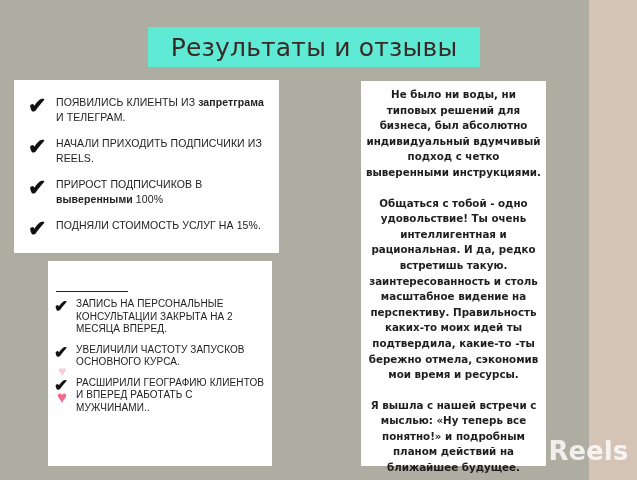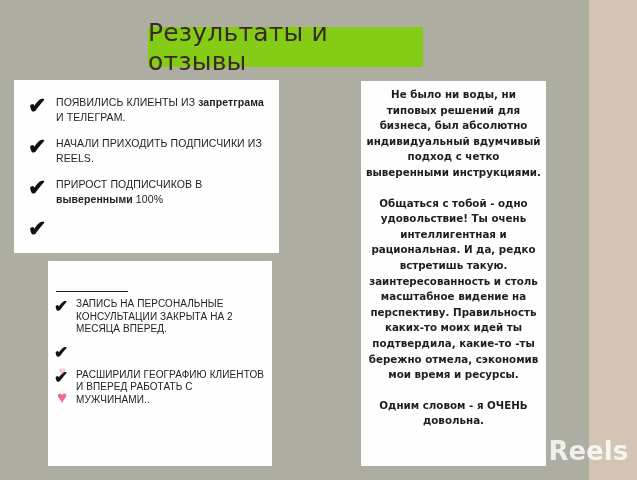--- a/index.html
+++ b/index.html
@@ -1,19 +1,19 @@
 <!DOCTYPE html>
 <html><head>
 <meta charset="utf-8">
 <style>
   * { box-sizing: border-box; margin: 0; padding: 0; }
   html, body { width: 637px; height: 480px; overflow: hidden; }
   body { position: relative; background: #adada2; font-family: "Liberation Sans", sans-serif; }
   .strip { position: absolute; left: 589px; top: 0; width: 48px; height: 480px; background: #d3c4b6; }
-  .title-box { position: absolute; left: 148px; top: 27px; width: 275px; height: 40px; background: #84cc16;
+  .title-box { position: absolute; left: 148px; top: 27px; width: 332px; height: 40px; background: #5eead4;
     display: flex; align-items: center; justify-content: center; }
   .title-box span { font-family: "DejaVu Sans", sans-serif; font-size: 25px; color: #3a2a26; font-weight: 500; letter-spacing: 0.2px; }
   .box { position: absolute; background: #fefefe; }
   .box1 { left: 14px; top: 80px; width: 265px; height: 173px; padding: 15px 8px 0 14px; }
   .box2 { left: 48px; top: 261px; width: 224px; height: 205px; padding: 0 6px 0 6px; }
   .box3 { left: 361px; top: 81px; width: 185px; height: 385px; padding: 6px 4px 0 4px; text-align: center; }
   .item { display: flex; align-items: flex-start; }
   .check { flex: 0 0 auto; color: #111; font-weight: bold; }
   .box1 .item { margin-bottom: 11px; }
   .box1 .check { font-size: 22px; width: 28px; margin-top: 0px; line-height: 22px; }
@@ -45,41 +45,44 @@
   <div class="item">
     <span class="check">✔</span>
     <span class="txt"><span>Начали приходить подписчики из Reels.</span></span>
   </div>
   <div class="item">
     <span class="check">✔</span>
     <span class="txt"><span>Прирост подписчиков в </span><b>выверенными</b><span> 100%</span></span>
   </div>
   <div class="item">
     <span class="check">✔</span>
+    <span class="txt"><span>Подняли стоимость услуг на 15%.</span></span>
   </div>
 </div>
 
 <div class="box box2">
   <div class="divider"></div>
   <div class="item">
     <span class="check">✔</span>
     <span class="txt">ЗАПИСЬ НА ПЕРСОНАЛЬНЫЕ КОНСУЛЬТАЦИИ ЗАКРЫТА НА 2 МЕСЯЦА ВПЕРЕД.</span>
   </div>
   <div class="item">
     <span class="check">✔</span>
+    <span class="txt">УВЕЛИЧИЛИ ЧАСТОТУ ЗАПУСКОВ ОСНОВНОГО КУРСА.</span>
   </div>
   <div class="item">
     <span class="check">✔</span>
     <span class="txt">РАСШИРИЛИ ГЕОГРАФИЮ КЛИЕНТОВ И ВПЕРЕД РАБОТАТЬ С МУЖЧИНАМИ..</span>
   </div>
   <span class="heart" style="left:10px; top:102px; opacity:0.35;">♥</span>
   <span class="heart" style="left:9px; top:127px; font-size:17px;">♥</span>
 </div>
 
 <div class="box box3">
   <p class="p">Не было ни воды, ни типовых решений для бизнеса, был абсолютно индивидуальный вдумчивый подход с четко выверенными инструкциями.</p>
   <p class="p">Общаться с тобой - одно удовольствие! Ты очень интеллигентная и рациональная. И да, редко встретишь такую. заинтересованность и столь масштабное видение на перспективу. Правильность каких-то моих идей ты подтвердила, какие-то -ты бережно отмела, сэкономив мои время и ресурсы.</p>
+  <p class="p">Я вышла с нашей встречи с мыслью: «Ну теперь все понятно!» и подробным планом действий на ближайшее будущее.</p>
   <p class="p">Одним словом - я ОЧЕНЬ довольна.</p>
 </div>
 
 <div class="avito">
   <span class="dots">⁘</span><span>Reels</span>
 </div>
 
 </body></html>

